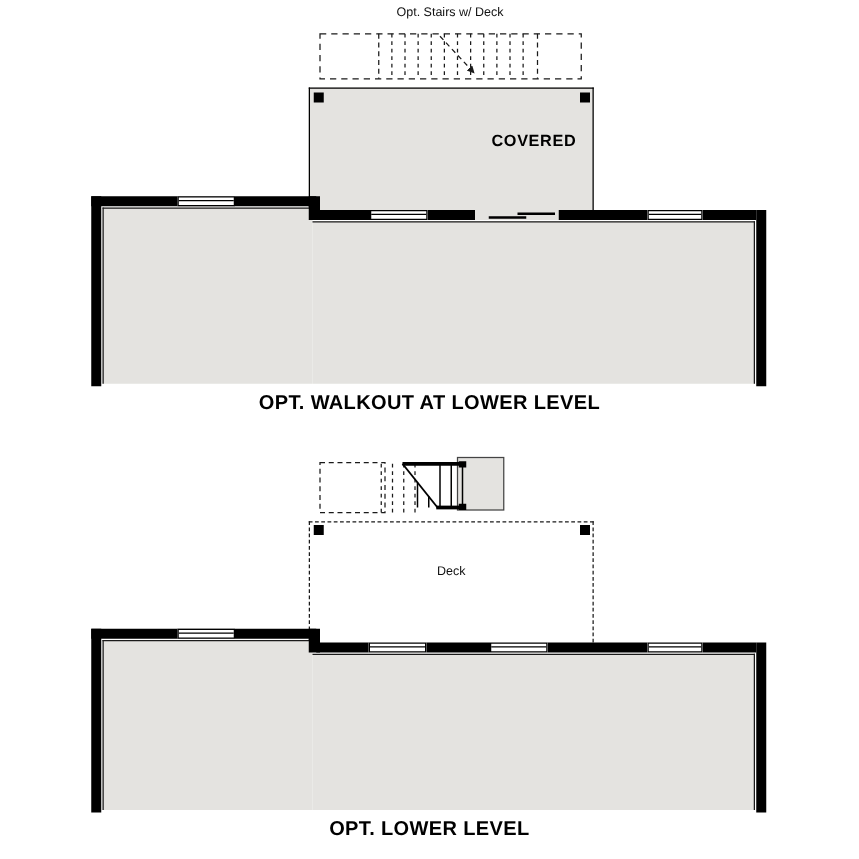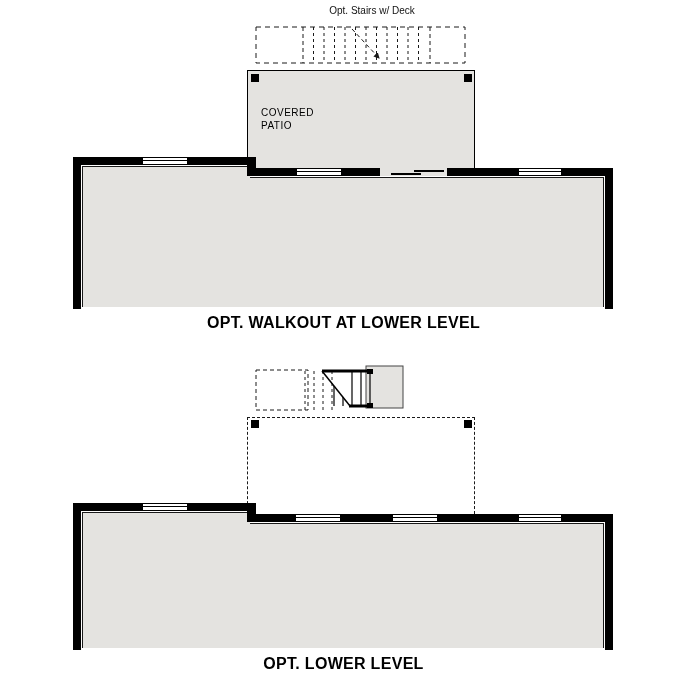--- a/index.html
+++ b/index.html
@@ -26,33 +26,33 @@
   
   .patio { position:absolute; background:var(--floor-fill);
            border-left:1px solid var(--wall); border-top:1px solid var(--wall); border-right:1px solid var(--wall); }
 
   
   .deck-outline { position:absolute;
            border-left:1px dashed var(--line-color); border-top:1px dashed var(--line-color);
            border-right:1px dashed var(--line-color); }
 
   .small-label { position:absolute; font-size:10px; line-height:12px; text-align:center; color:#111; }
-  .patio-label { position:absolute; font-size:10px; font-weight:normal; line-height:13px; text-align:left; letter-spacing:.5px; }
+  .patio-label { position:absolute; font-size:13px; font-weight:bold; line-height:13px; text-align:right; letter-spacing:.5px; }
   .plan-title { position:absolute; left:0; width:687px; text-align:center; font-size:16px; font-weight:bold; letter-spacing:.3px; }
 
   svg { position:absolute; overflow:visible; }
 </style>
 </head>
 <body>
 
 <div id="canvas">
 
   <div>
 
-    <div class="small-label" style="left:312px; top:5px; width:120px;">Opt. Stairs w/ Deck</div>
+    <div class="small-label" style="left:300px; top:5px; width:120px;">Opt. Stairs w/ Deck</div>
 
     <svg width="220" height="48" style="left:250px; top:20px;">
       <defs>
         <marker id="ah" markerWidth="8" markerHeight="8" refX="5" refY="3" orient="auto">
           <path d="M0,0 L6,3 L0,6 z" fill="#1a1a1a"></path>
         </marker>
       </defs>
       <rect x="6" y="7" width="209" height="36" fill="none" stroke="#1a1a1a" stroke-width="1" stroke-dasharray="5 4"></rect>
       <line x1="53" y1="7" x2="53" y2="43" stroke="#1a1a1a" stroke-dasharray="4 3"></line>
       <line x1="180" y1="7" x2="180" y2="43" stroke="#1a1a1a" stroke-dasharray="4 3"></line>
@@ -70,21 +70,20 @@
         <line x1="168.5" y1="7" x2="168.5" y2="43"></line>
       </g>
       <line x1="102" y1="9" x2="129" y2="38" stroke="#1a1a1a" stroke-dasharray="4 3" marker-end="url(#ah)"></line>
     </svg>
 
     <div class="patio" style="left:247px; top:70px; width:228px; height:106px;"></div>
     <div class="post" style="left:251px; top:74px;"></div>
     <div class="post" style="left:464px; top:74px;"></div>
     <div class="patio-label" style="left:261px; top:106px; width:200px;">
       <span style="display:block">COVERED</span>
-      <span style="display:block">PATIO</span>
     </div>
 
     <div class="floor inner-lt" style="left:82px; top:166px; width:168px; height:141px;"></div>
     <div class="floor inner-tr" style="left:250px; top:177px; width:354px; height:130px;"></div>
 
     <div class="wall" style="left:73px; top:157px; width:8px;  height:152px;"></div>
     <div class="wall" style="left:73px; top:157px; width:180px; height:8px;"></div>
     <div class="wall" style="left:247px; top:157px; width:9px; height:19px;"></div>
     <div class="wall" style="left:253px; top:168px; width:43px; height:8px;"></div>
     <div class="wall" style="left:342px; top:168px; width:38px; height:8px;"></div>
@@ -124,20 +123,21 @@
         <line x1="120" y1="13" x2="120" y2="48"></line>
       </g>
       <rect x="117" y="11" width="6" height="5" fill="#000"></rect>
       <rect x="117" y="45" width="6" height="5" fill="#000"></rect>
     </svg>
 
     <div class="deck-outline" style="left:247px; top:417px; width:228px; height:97px;"></div>
     <div class="post" style="left:251px; top:420px;"></div>
     <div class="post" style="left:464px; top:420px;"></div>
     <div class="small-label" style="left:261px; top:452px; width:200px;">
+      <span style="display:block">Deck</span>
     </div>
 
     <div class="floor inner-lt" style="left:82px; top:512px; width:168px; height:136px;"></div>
     <div class="floor inner-tr" style="left:250px; top:523px; width:354px; height:125px;"></div>
 
     <div class="wall" style="left:73px; top:503px; width:8px; height:147px;"></div>
     <div class="wall" style="left:73px; top:503px; width:180px; height:8px;"></div>
     <div class="wall" style="left:247px; top:503px; width:9px; height:19px;"></div>
     <div class="wall" style="left:253px; top:514px; width:42px; height:8px;"></div>
     <div class="wall" style="left:341px; top:514px; width:51px; height:8px;"></div>

